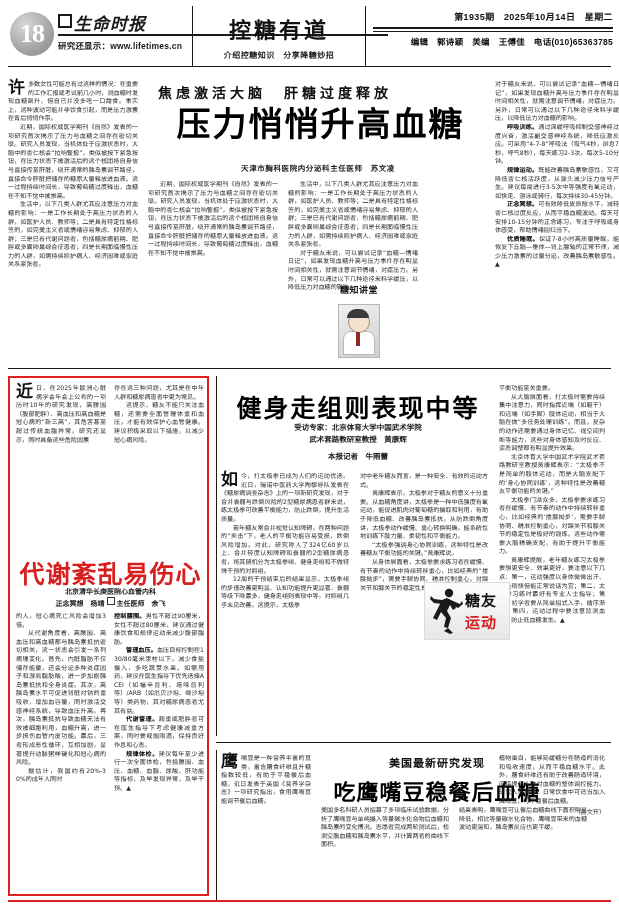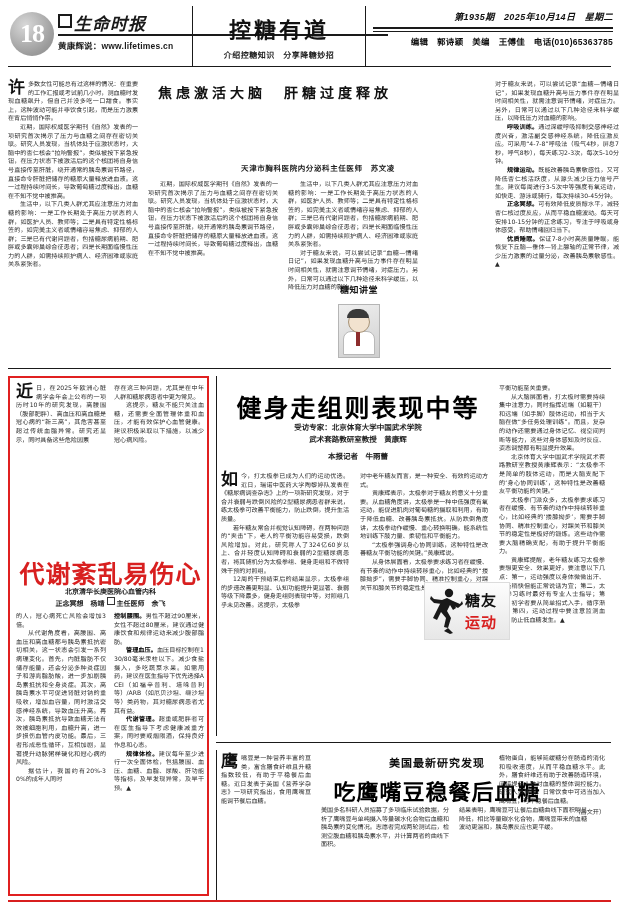--- a/index.html
+++ b/index.html
@@ -36,21 +36,21 @@
 
   .mh-center{position:absolute;left:192px;top:-2px;width:172px;height:60px;
     border-left:1.5px solid #1a1a1a;border-right:1.5px solid #1a1a1a;text-align:center;}
   .mh-center-title{font-size:22px;font-weight:bold;letter-spacing:3px;margin-top:6px;
     font-family:"DejaVu Serif",serif;color:#111;}
   .mh-center-sub{font-size:8px;letter-spacing:.5px;margin-top:5px;
     font-family:"Liberation Sans",sans-serif;font-weight:bold;color:#222;}
 
   .mh-right{position:absolute;right:6px;top:2px;width:240px;text-align:right;}
   .mh-issue{font-size:9px;font-family:"Liberation Sans",sans-serif;font-weight:bold;
-    letter-spacing:.4px;color:#111;white-space:nowrap;font-style:italic;}
+    letter-spacing:.4px;color:#111;white-space:nowrap;}
   .mh-rule{margin:4px 0 3px 0;border-top:2px solid #1a1a1a;border-bottom:1px solid #1a1a1a;height:2px;width:240px;}
   .mh-staff{font-size:8.5px;font-family:"Liberation Sans",sans-serif;font-weight:bold;
     letter-spacing:.3px;color:#111;white-space:nowrap;}
 
   .head-sep{position:absolute;left:8px;top:66px;width:603px;border-top:1px solid #1a1a1a;}
 
   
   .col{
     font-size:6.1px;line-height:8.6px;text-align:justify;
     font-family:"DejaVu Sans","Liberation Sans",sans-serif;
@@ -182,21 +182,21 @@
 
 <div class="page">
 
   <div class="masthead">
     <div class="mh-left">
       <div class="page-num-circle">18</div>
       <div class="brand-block">
         <span class="brand-mark"></span><span class="brand-name">生命时报</span>
       </div>
       <div class="brand-rule"></div>
-      <div class="brand-site">黄康辉说：www.lifetimes.cn</div>
+      <div class="brand-site">研究还显示：www.lifetimes.cn</div>
     </div>
 
     <div class="mh-center">
       <div class="mh-center-title">控糖有道</div>
       <div class="mh-center-sub">介绍控糖知识　分享降糖妙招</div>
     </div>
 
     <div class="mh-right">
       <div class="mh-issue">第1935期　2025年10月14日　星期二</div>
       <div class="mh-rule"></div>
@@ -207,20 +207,21 @@
 
   <div class="art-top">
 
     <div class="col c1">
       <p class="noind"><span class="dropcap">许</span><span>多数女性可能总有过这样的情况：在重要的工作汇报或考试前几小时，测血糖时发现血糖飙升，但自己并没多吃一口甜食。事实上，这种波动可能并非饮食引起，而是压力激素在背后悄悄作祟。</span></p>
       <p>近期，国际权威医学期刊《自然》发表的一项研究首次揭示了压力与血糖之间存在密切关联。研究人员发现，当机体处于应激状态时，大脑中的杏仁核会“拉响警报”，类似被按下紧急按钮，在压力状态下被激活后的这个核团将自身信号直接传至肝脏，绕开通常的胰岛素调节路径，直接命令肝脏把储存的糖原大量释放进血液。这一过程持续时间长，导致葡萄糖过度释出，血糖在不知不觉中被推高。</p>
       <p>生活中，以下几类人群尤其应注意压力对血糖的影响：一是工作长期处于高压力状态的人群，如医护人员、教师等；二是具有特定性格标签的，如完美主义者或情绪容易焦虑、抑郁的人群；三是已有代谢问题者，包括糖尿病前期、肥胖或多囊卵巢综合征患者；四是长期面临慢性压力的人群，如需持续照护病人、经济困难或家庭关系紧张者。</p>
     </div>
 
     <div class="kicker">焦虑激活大脑　肝糖过度释放</div>
+    <div class="headline">压力悄悄升高血糖</div>
     <div class="byline">天津市胸科医院内分泌科主任医师　苏文凌</div>
 
     <div class="col c2">
       <p>近期，国际权威医学期刊《自然》发表的一项研究首次揭示了压力与血糖之间存在密切关联。研究人员发现，当机体处于应激状态时，大脑中的杏仁核会“拉响警报”，类似被按下紧急按钮，在压力状态下被激活后的这个核团将自身信号直接传至肝脏，绕开通常的胰岛素调节路径，直接命令肝脏把储存的糖原大量释放进血液。这一过程持续时间长，导致葡萄糖过度释出，血糖在不知不觉中被推高。</p>
     </div>
 
     <div class="col c3">
       <p>生活中，以下几类人群尤其应注意压力对血糖的影响：一是工作长期处于高压力状态的人群，如医护人员、教师等；二是具有特定性格标签的，如完美主义者或情绪容易焦虑、抑郁的人群；三是已有代谢问题者，包括糖尿病前期、肥胖或多囊卵巢综合征患者；四是长期面临慢性压力的人群，如需持续照护病人、经济困难或家庭关系紧张者。</p>
       <p>对于糖友来说，可以尝试记录“血糖—情绪日记”，如果发现血糖升高与压力事件存在明显时间相关性，就需注意调节情绪，对症压力。另外，日常可以通过以下几种途径来科学缓压，以降低压力对血糖的影响。</p>
     </div>

